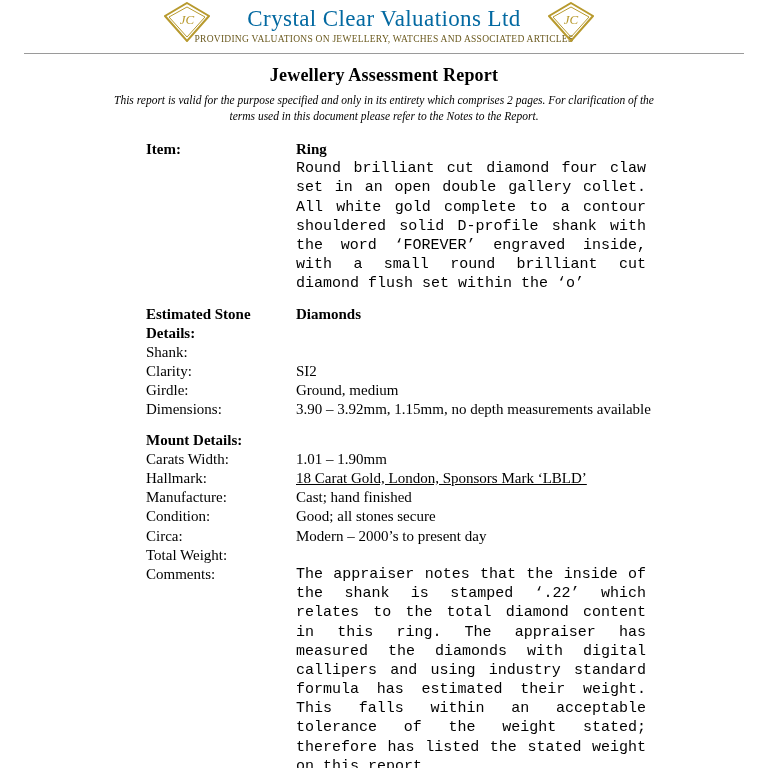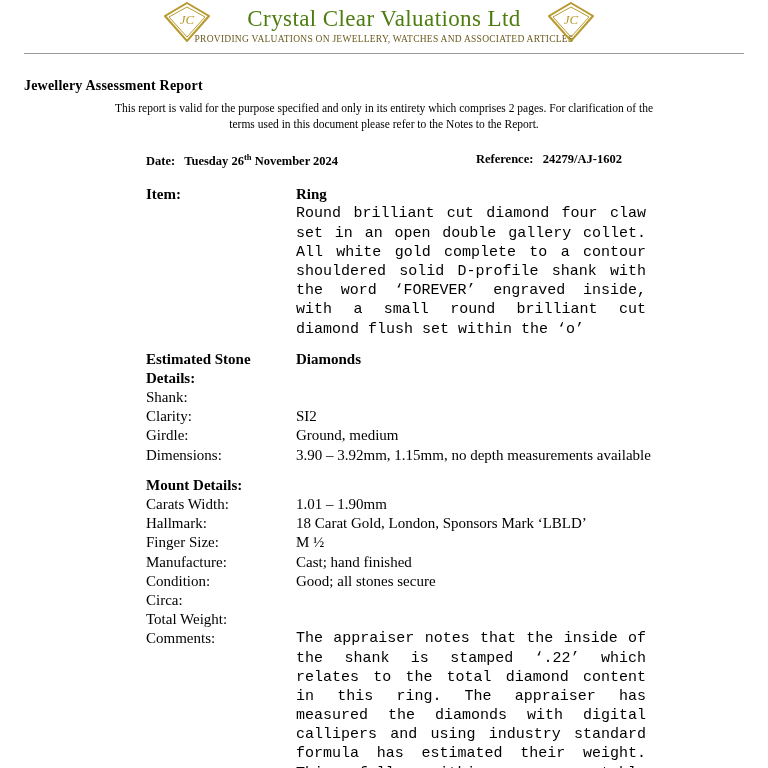--- a/index.html
+++ b/index.html
@@ -41,46 +41,47 @@
   .logo-left { position: absolute; left: 140px; top: 2px; }
   .logo-right { position: absolute; right: 150px; top: 2px; }
   .brand-block {
     text-align: center;
     width: 100%;
   }
   .brand-title {
     font-family: "Liberation Serif", serif;
     font-size: 23px;
     letter-spacing: .4px;
-    color: #4d7c0f;
+    color: #0369a1;
     line-height: 1.1;
     margin-top: 2px;
   }
   .brand-sub {
     font-family: "Liberation Serif", serif;
     font-size: 9.5px;
     letter-spacing: .25px;
     color: #6b5a1f;
     margin-top: 3px;
     text-transform: uppercase;
   }
   .rule {
     border-top: 1px solid #9a9a9a;
     margin: 5px 0 0 0;
   }
   
   .doc-title {
-    text-align: left;
-    font-size: 14px;
+    text-align: center;
+    font-size: 18px;
     font-weight: bold;
-    margin-top: 24px;
+    margin-top: 11px;
     letter-spacing: .2px;
   }
   .doc-valid {
     text-align: center;
+    font-style: italic;
     font-size: 11.5px;
     line-height: 1.35;
     margin: 7px auto 7px auto;
     width: 560px;
   }
   
   .meta-row {
     display: flex;
     margin-top: 20px;
     padding-left: 122px;
@@ -142,32 +143,20 @@
         <polygon points="23,5 41,15 23,35 5,15" fill="none" stroke="#b89a2e" stroke-width="1"></polygon>
         <text x="23" y="22" text-anchor="middle" font-family="Liberation Serif, serif" font-size="13" fill="#b89a2e" font-style="italic">JC</text>
       </svg>
     </div>
   </div>
   <div class="rule"></div>
 
   <div class="doc-title">Jewellery Assessment Report</div>
   <div class="doc-valid">This report is valid for the purpose specified and only in its entirety which comprises 2 pages.  For clarification of the terms used in this document please refer to the Notes to the Report.</div>
 
-  <div class="meta-row">
-    <div class="meta-date">
-      <span>Date:</span>
-      <span>&nbsp;</span>
-      <span>Tuesday 26</span><span class="meta-sup">th</span><span> November 2024</span>
-    </div>
-    <div class="meta-ref">
-      <span>Reference:</span>
-      <span>&nbsp;</span>
-      <span>24279/AJ-1602</span>
-    </div>
-  </div>
 
   <div class="fields">
 
     <div class="frow">
       <div class="flabel bold">Item:</div>
       <div class="fvalue bold">Ring</div>
     </div>
     <div class="frow">
       <div class="flabel"></div>
       <div class="fvalue justify">Round brilliant cut diamond four claw set in an open double gallery collet.  All white gold complete to a contour shouldered solid D-profile shank with the word ‘FOREVER’ engraved inside, with a small round brilliant cut diamond flush set within the ‘o’</div>
@@ -200,36 +189,33 @@
     <div class="frow">
       <div class="flabel bold">Mount Details:</div>
       <div class="fvalue"></div>
     </div>
     <div class="frow">
       <div class="flabel">Carats Width:</div>
       <div class="fvalue">1.01 – 1.90mm</div>
     </div>
     <div class="frow">
       <div class="flabel">Hallmark:</div>
-      <div class="fvalue" style="width:420px;flex:0 0 420px;">18 Carat Gold, London, Sponsors Mark ‘LBLD’</div>
-    </div>
-    <div class="frow">
-      <div class="flabel">Finger Size:</div>
-      <div class="fvalue">M ½</div>
+      <div class="fvalue" style="width:420px;flex:0 0 420px;text-decoration:underline;">18 Carat Gold, London, Sponsors Mark ‘LBLD’</div>
     </div>
     <div class="frow">
       <div class="flabel">Manufacture:</div>
       <div class="fvalue">Cast; hand finished</div>
     </div>
     <div class="frow">
       <div class="flabel">Condition:</div>
       <div class="fvalue">Good; all stones secure</div>
     </div>
     <div class="frow">
       <div class="flabel">Circa:</div>
+      <div class="fvalue">Modern – 2000’s to present day</div>
     </div>
     <div class="frow">
       <div class="flabel">Total Weight:</div>
     </div>
     <div class="frow">
       <div class="flabel">Comments:</div>
       <div class="fvalue justify">The appraiser notes that the inside of the shank is stamped ‘.22’ which relates to the total diamond content in this ring.  The appraiser has measured the diamonds with digital callipers and using industry standard formula has estimated their weight.  This falls within an acceptable tolerance of the weight stated; therefore has listed the stated weight on this report</div>
     </div>
   </div>
 

